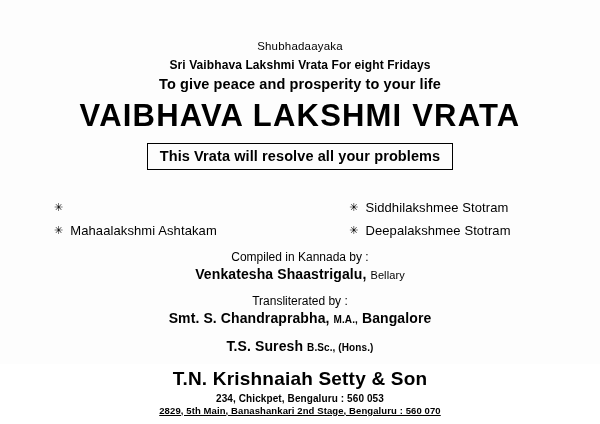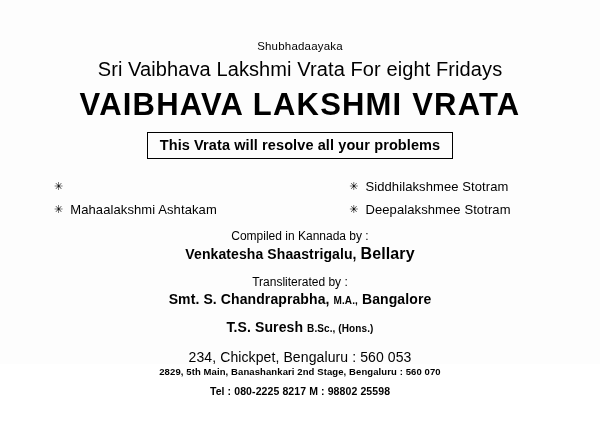--- a/index.html
+++ b/index.html
@@ -24,42 +24,42 @@
   }
   .center { text-align: center; }
 
   .line-shubha {
     font-size: 11.5px;
     font-weight: 400;
     letter-spacing: 0.2px;
     margin-bottom: 6px;
   }
   .line-sri {
-    font-size: 20px;
-    font-weight: normal;
+    font-size: 12px;
+    font-weight: bold;
     letter-spacing: 0.1px;
     margin-bottom: 4px;
   }
   .line-peace {
     font-size: 14.5px;
     font-weight: bold;
     letter-spacing: 0.1px;
     margin-bottom: 8px;
   }
   .title-main {
     font-size: 31px;
     font-weight: bold;
     letter-spacing: 1.2px;
     margin: 8px 0 10px 0;
     line-height: 1.05;
   }
   .box-wrap {
     display: flex;
     justify-content: center;
-    margin: 6px 0 20px 0;
+    margin: 6px 0 30px 0;
   }
   .boxed {
     border: 1.6px solid #000;
     padding: 4px 12px 5px 12px;
     font-size: 14.5px;
     font-weight: bold;
     letter-spacing: 0.1px;
     display: inline-block;
   }
 
@@ -103,60 +103,62 @@
     font-size: 14px;
     font-weight: bold;
     letter-spacing: 0.1px;
     margin-bottom: 12px;
   }
   .credit-name .small {
     font-size: 10px;
     font-weight: bold;
   }
   .credit-name .smaller {
-    font-size: 16px;
-    font-weight: bold;
+    font-size: 11px;
+    font-weight: normal;
   }
 
   .publisher {
     margin-top: 14px;
   }
   .pub-name {
     font-size: 19px;
     font-weight: bold;
     letter-spacing: 0.2px;
     margin-bottom: 3px;
   }
   .pub-addr1 {
-    font-size: 14px;
-    font-weight: normal;
+    font-size: 10px;
+    font-weight: bold;
     letter-spacing: 0.1px;
     margin-bottom: 1px;
   }
   .pub-addr2 {
     font-size: 9.5px;
     font-weight: bold;
     letter-spacing: 0.1px;
     margin-bottom: 8px;
+    text-decoration: underline;
   }
   .pub-phone {
     font-size: 10.5px;
     font-weight: bold;
     letter-spacing: 0.1px;
   }
 </style>
 </head>
 <body>
 
 <div class="page">
 
   <div class="center line-shubha">Shubhadaayaka</div>
 
   <div class="center line-sri">Sri Vaibhava Lakshmi Vrata For eight Fridays</div>
 
+  <div class="center line-peace">To give peace and prosperity to your life</div>
 
   <div class="center title-main">VAIBHAVA LAKSHMI VRATA</div>
 
   <div class="box-wrap">
     <div class="boxed">This Vrata will resolve all your problems</div>
   </div>
 
   <div class="contents">
     <div class="content-row">
       <div class="content-cell left">
@@ -195,20 +197,21 @@
     </div>
 
     <div class="credit-name">
       <span>T.S. Suresh</span>
       <span class="small">B.Sc., (Hons.)</span>
     </div>
 
   </div>
 
   <div class="publisher center">
+    <div class="pub-name">T.N. Krishnaiah Setty &amp; Son</div>
     <div class="pub-addr1">234, Chickpet, Bengaluru : 560 053</div>
     <div class="pub-addr2">2829, 5th Main, Banashankari 2nd Stage, Bengaluru : 560 070</div>
     <div class="pub-phone">
       <span>Tel : 080-2225 8217</span>
       
       <span>M : 98802 25598</span>
     </div>
   </div>
 
 </div>

